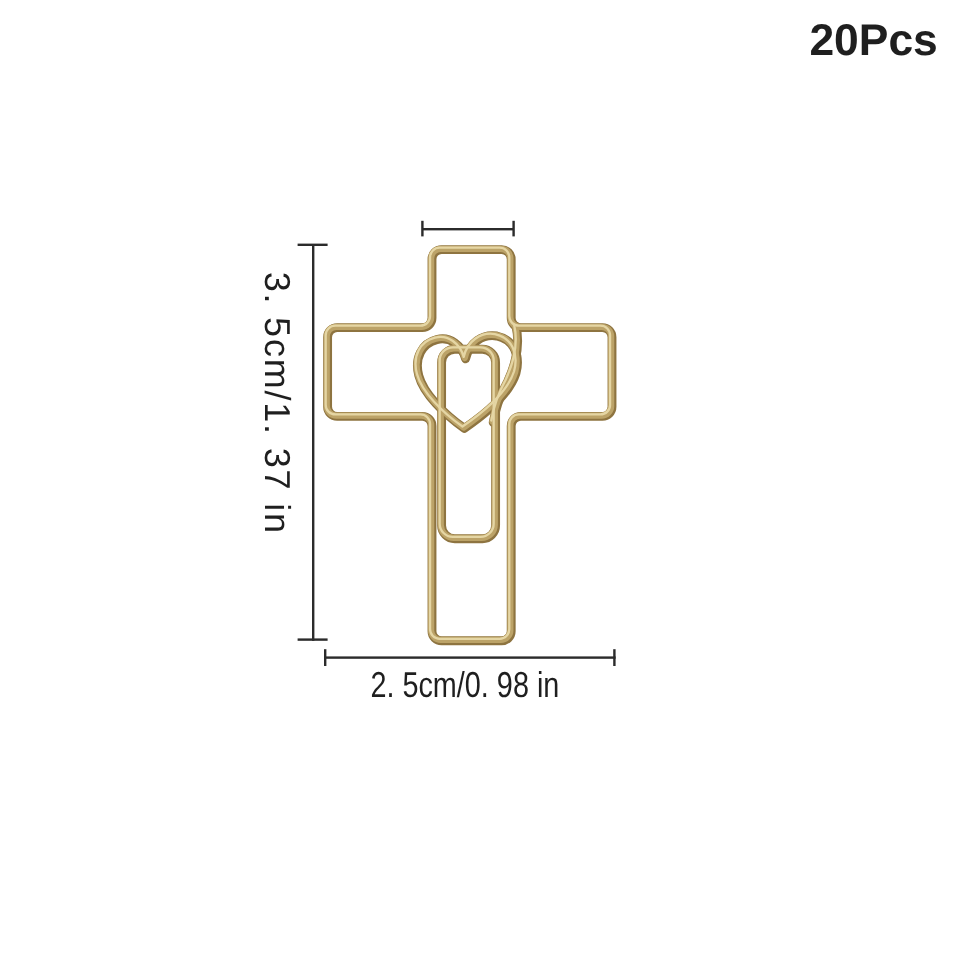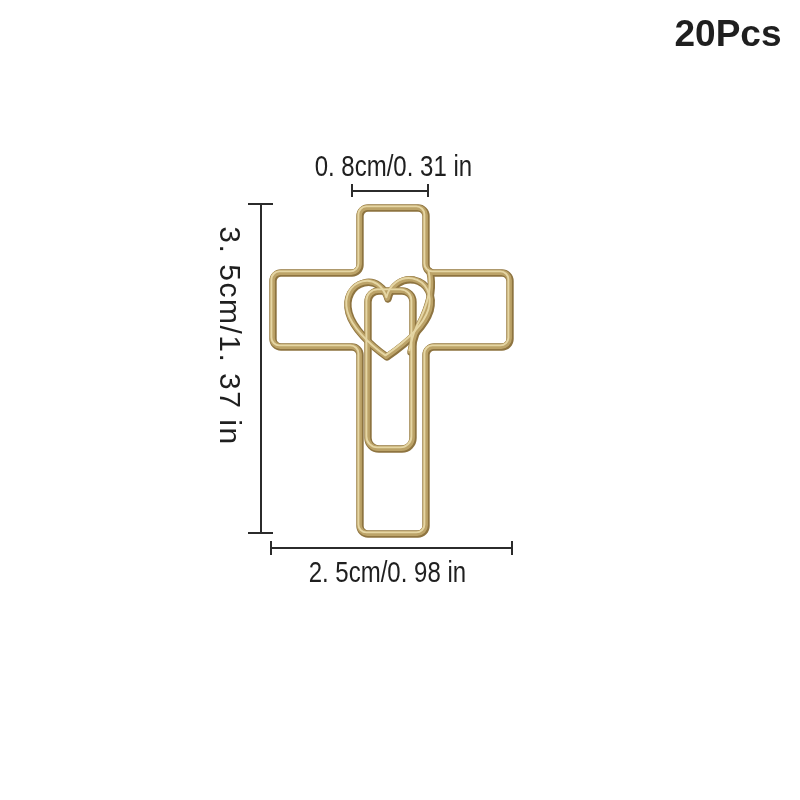--- a/index.html
+++ b/index.html
@@ -31,23 +31,20 @@
   .wire-mid{stroke:var(--gold-mid,#bca368);stroke-width:5.2;}
   .wire-hi{stroke:var(--gold-light,#e8d9a8);stroke-width:1.9;opacity:.95;}
 </style>
 </head>
 <body>
 
 <div class="stage">
 
   <div class="qty">20Pcs</div>
 
-  <div class="dim-label dim-label-top">
-    <span class="condense">0. 8cm/0. 31 in</span>
-  </div>
   <div class="hline" style="left:352px;top:190px;width:76px;"></div>
   <div class="vline" style="left:351px;top:184px;height:13px;"></div>
   <div class="vline" style="left:427px;top:184px;height:13px;"></div>
 
   <div class="dim-label dim-label-left">
     <span class="spread">3. 5cm/1. 37 in</span>
   </div>
   <div class="vline" style="left:260px;top:204px;height:330px;"></div>
   <div class="hline" style="left:248px;top:203px;width:25px;"></div>
   <div class="hline" style="left:248px;top:532px;width:25px;"></div>

